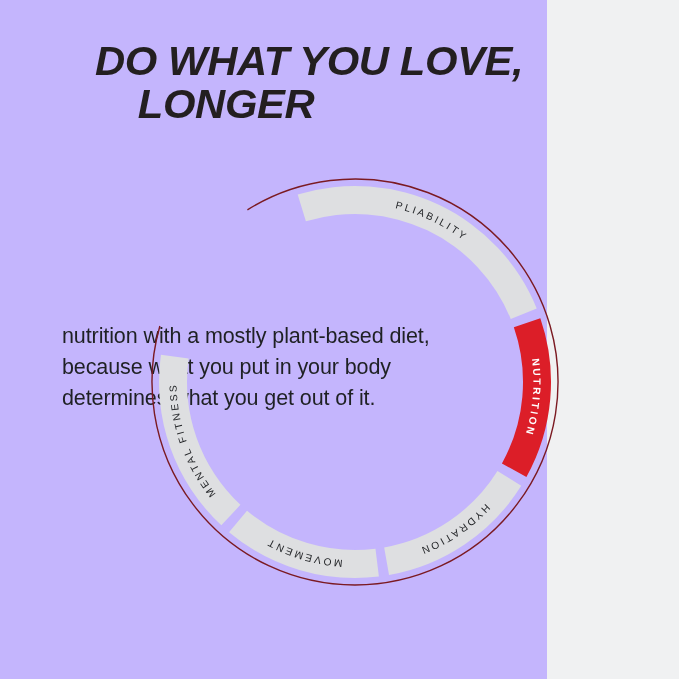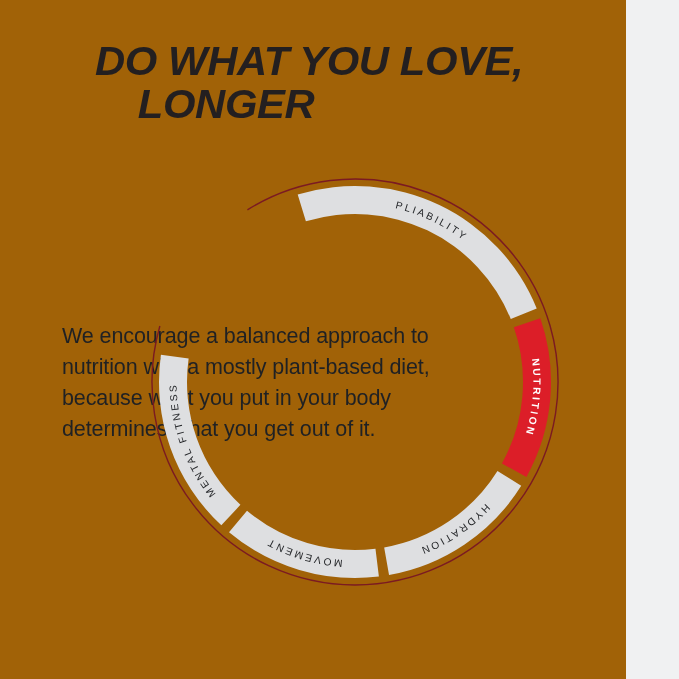--- a/index.html
+++ b/index.html
@@ -10,23 +10,23 @@
   body {
     width: 679px;
     height: 679px;
     background: #F0F1F2;
     font-family: "Liberation Sans", sans-serif;
     overflow: hidden;
     position: relative;
   }
   #stage {
     position: relative;
-    width: 626px;
+    width: 547px;
     height: 679px;
-    background: #a16207;
+    background: #c4b5fd;
   }
 
   
   #headline {
     position: absolute;
     left: 95px;
     top: 40px;
     width: 520px;
     font-family: "Liberation Sans", sans-serif;
     font-weight: bold;
@@ -93,21 +93,20 @@
 <body>
 
 <div id="stage">
 
   <h1 id="headline">
     <span class="hl-line hl-line-1">DO WHAT YOU LOVE,</span>
     <span class="hl-line hl-line-2">LONGER</span>
   </h1>
 
   <div id="bodycopy">
-    <p>We encourage a balanced approach to</p>
     <p>nutrition with a mostly plant-based diet,</p>
     <p>because what you put in your body</p>
     <p>determines what you get out of it.</p>
   </div>
 
   <svg id="ring-svg" viewBox="0 0 679 679">
     <defs id="ring-defs">
         <path id="tp-0" d="M 307.8949337913412 206.20149961538957 A 182 182 0 0 1 521.2652732909534 307.97393096020437" fill="none"></path>
         <path id="tp-1" d="M 529.0474655852724 328.7883497404619 A 182 182 0 0 1 517.1631874022829 464.6262709525975" fill="none"></path>
         <path id="tp-2" d="M 505.88483820501756 483.77310843167595 A 182 182 0 0 1 392.8399277288322 560.0228633335526" fill="none"></path>

